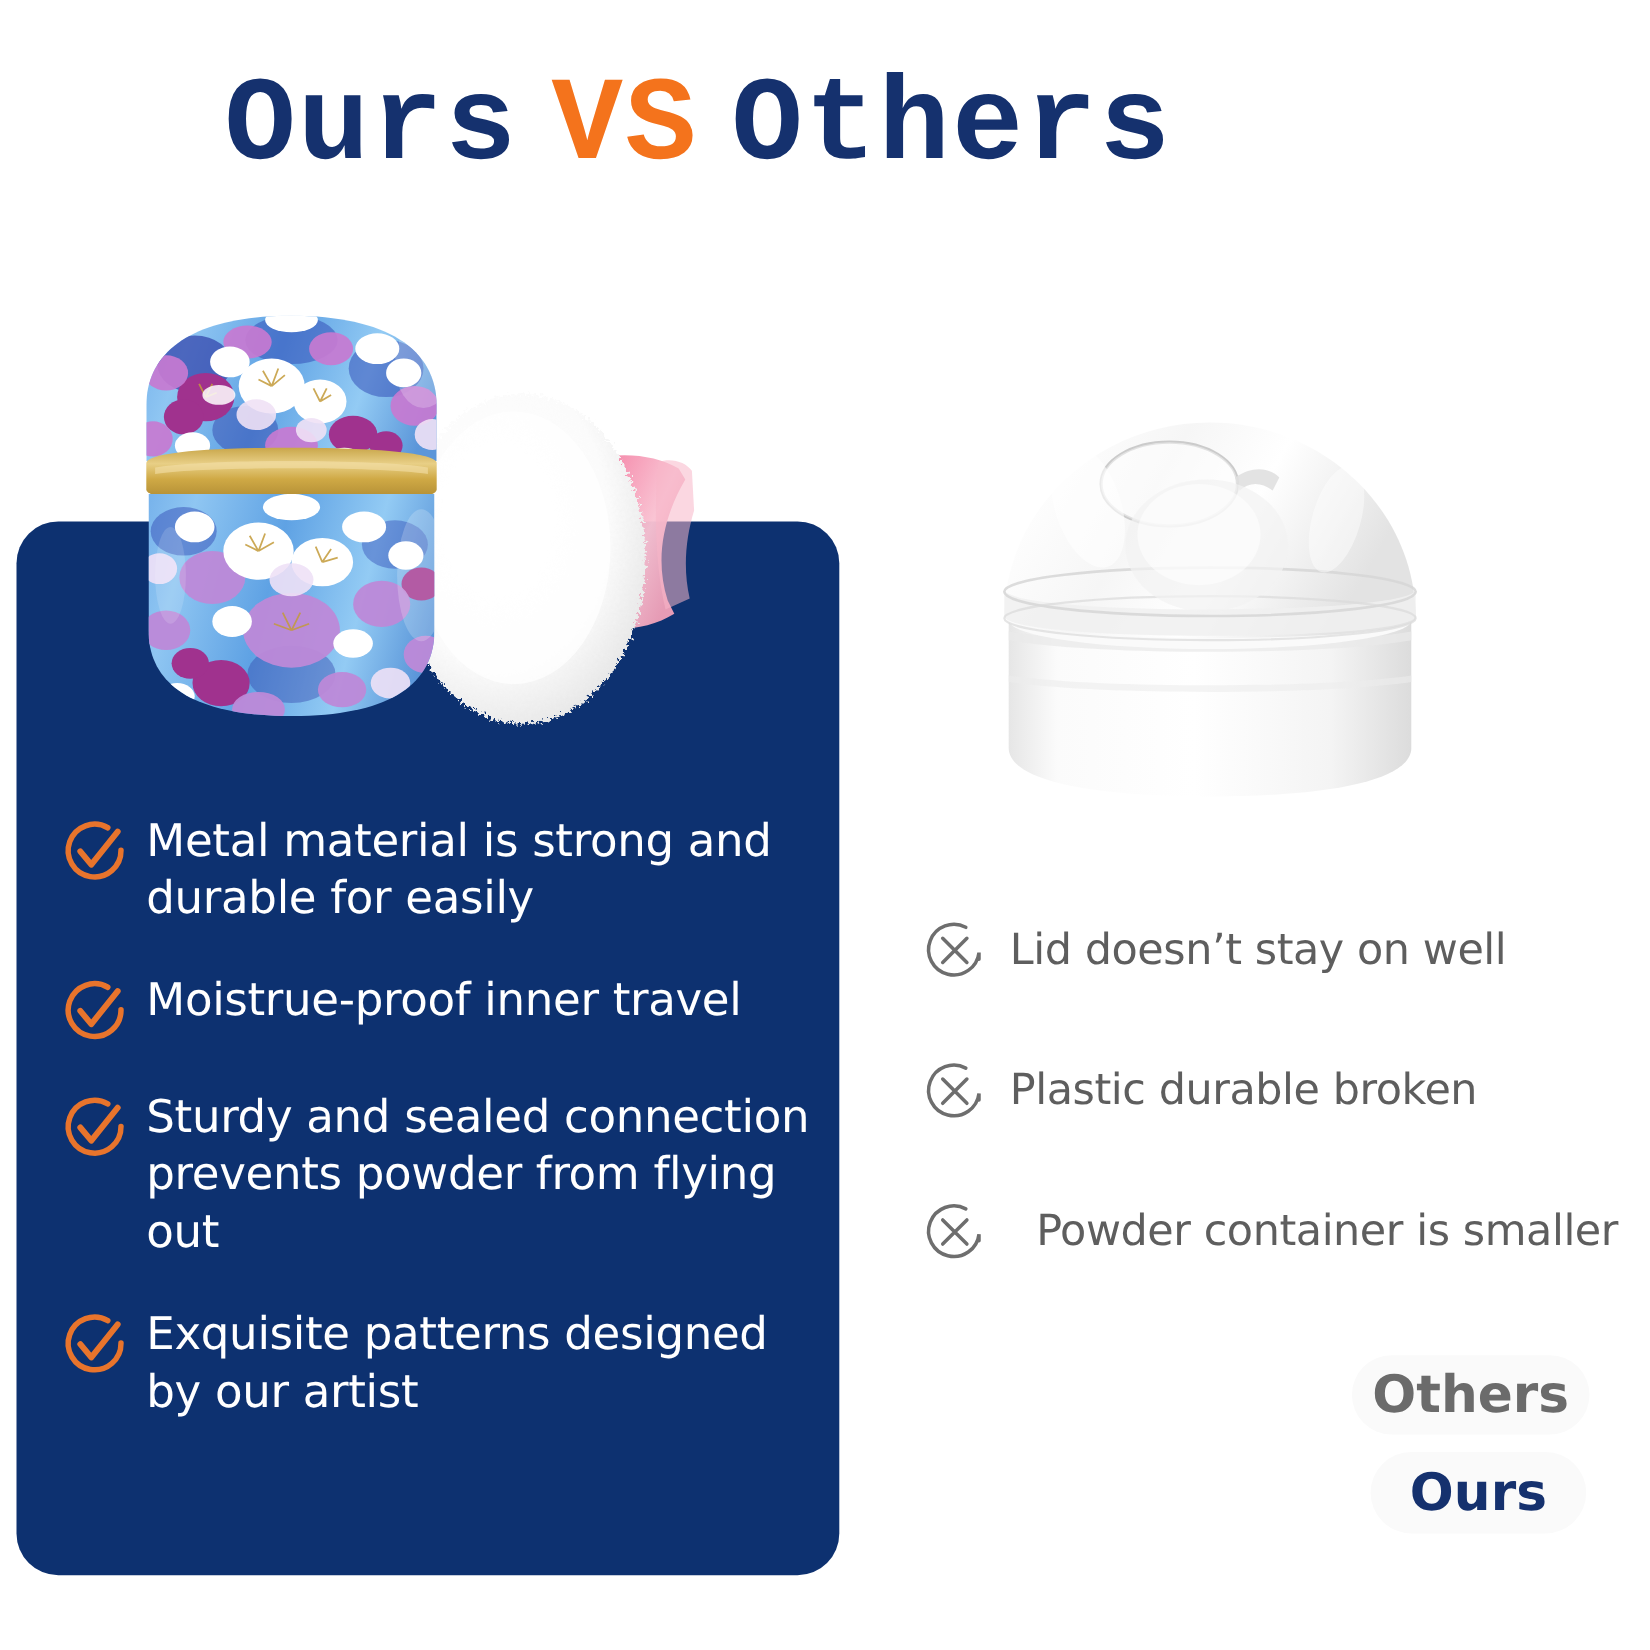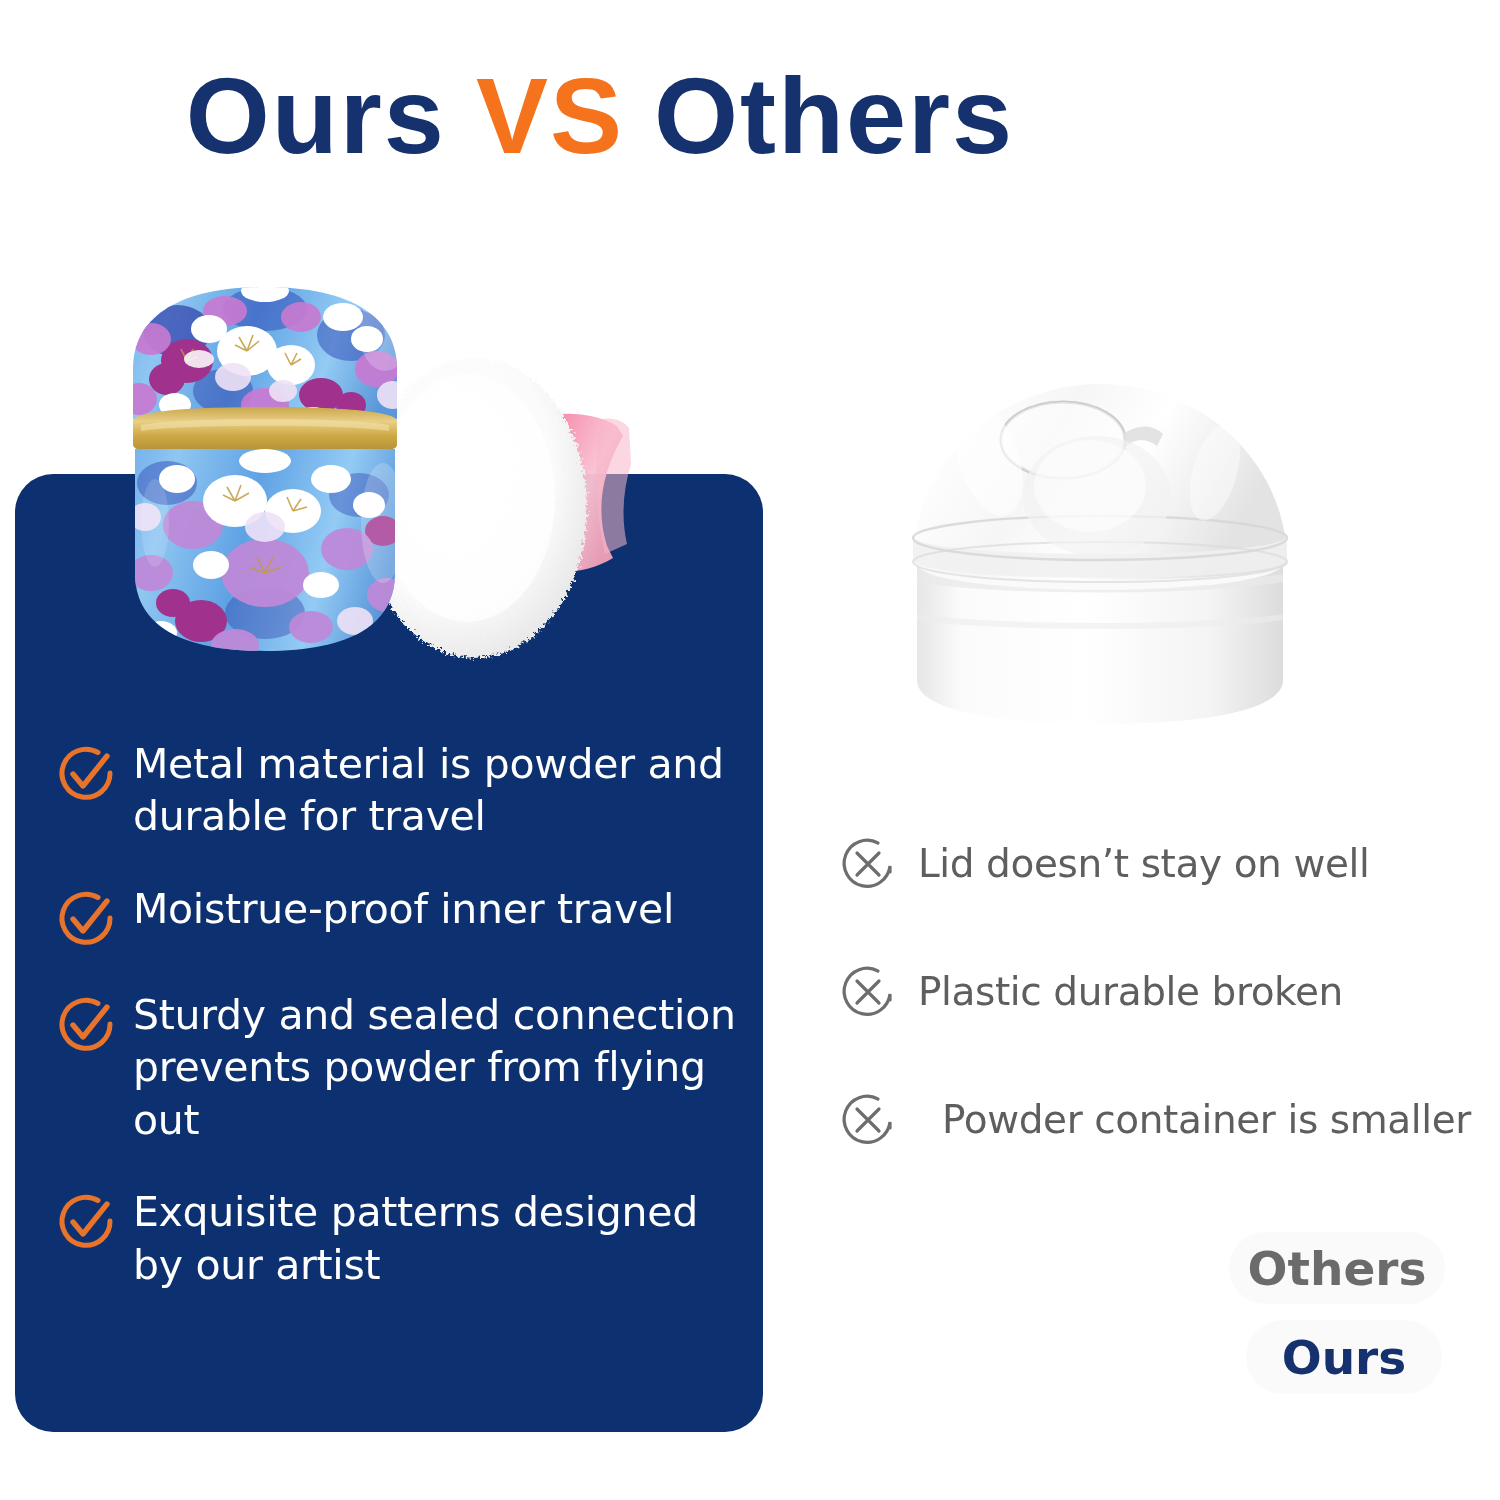--- a/index.html
+++ b/index.html
@@ -20,26 +20,27 @@
     background: #ffffff;
   }
 
   
   .title {
     position: absolute;
     top: 62px;
     left: 0;
     width: 1200px;
     text-align: center;
-    font-family: Liberation Sans, sans-serif;
+    font-family: Liberation Mono, monospace;
     font-size: 108px;
     font-weight: bold;
     letter-spacing: 2px;
     line-height: 1.0;
     white-space: nowrap;
+    padding-left: 35px;
   }
   .title .word-ours,
   .title .word-others { color: #15316E; }
   .title .word-vs { color: #F4731C; }
   .title .sp { display: inline-block; width: 30px; }
 
   
   .panel-ours {
     position: absolute;
     left: 15px;
@@ -383,21 +384,21 @@
 
   <div class="feature-list-ours">
 
     <div class="feature-row">
       <span class="feature-icon">
         <svg viewBox="0 0 62 62">
           <path d="M43 10.5 A24 24 0 1 0 55 31" fill="none" stroke="#E8742C" stroke-width="5" stroke-linecap="round"></path>
           <path d="M18 32 L28 44 L52 14" fill="none" stroke="#E8742C" stroke-width="5.4" stroke-linecap="round" stroke-linejoin="round"></path>
         </svg>
       </span>
-      <span class="feature-text">Metal material is powder and durable for travel</span>
+      <span class="feature-text">Metal material is strong and durable for easily</span>
     </div>
 
     <div class="feature-row">
       <span class="feature-icon">
         <svg viewBox="0 0 62 62">
           <path d="M43 10.5 A24 24 0 1 0 55 31" fill="none" stroke="#E8742C" stroke-width="5" stroke-linecap="round"></path>
           <path d="M18 32 L28 44 L52 14" fill="none" stroke="#E8742C" stroke-width="5.4" stroke-linecap="round" stroke-linejoin="round"></path>
         </svg>
       </span>
       <span class="feature-text">Moistrue-proof inner travel</span>

